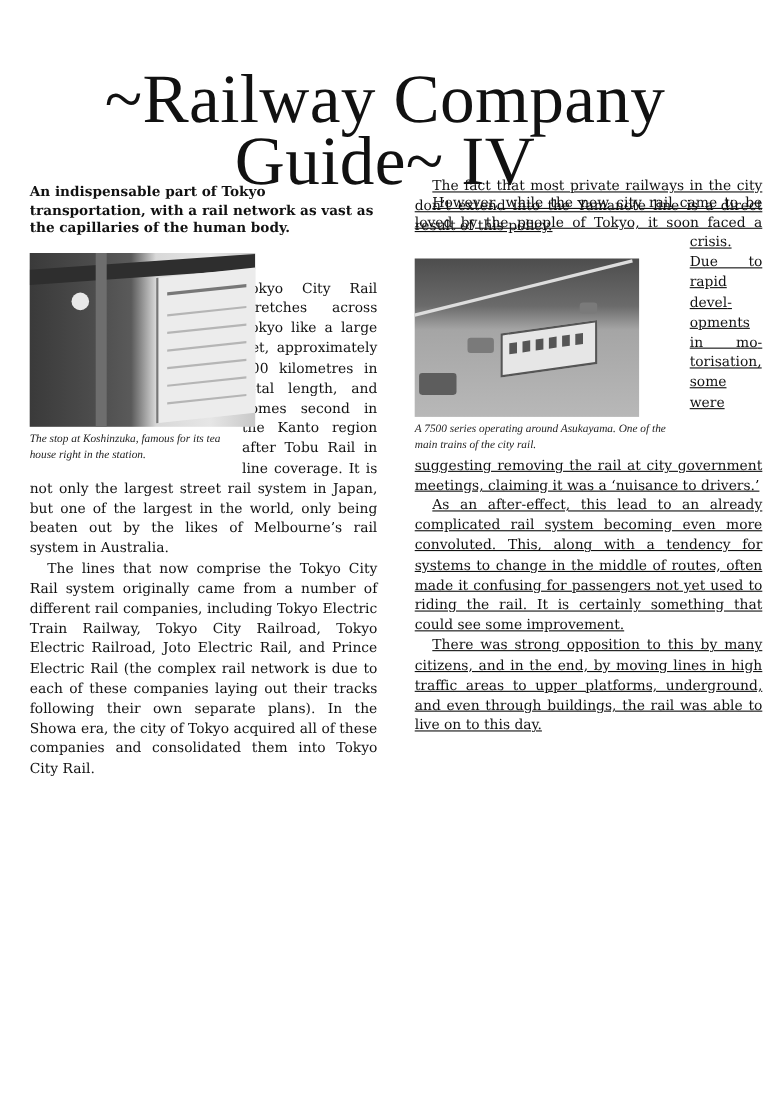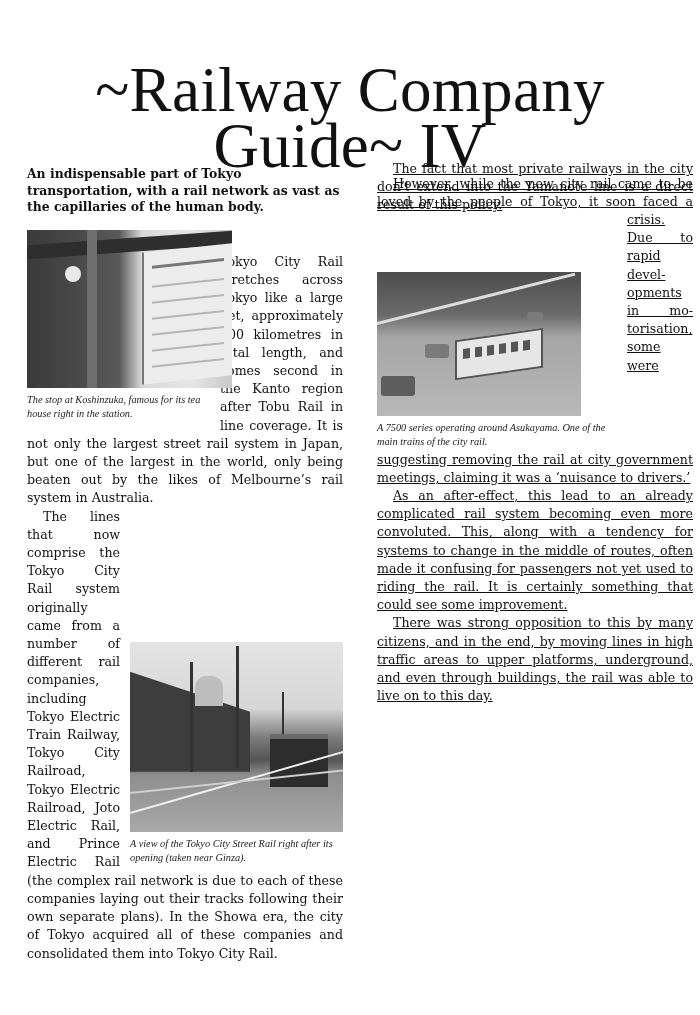--- a/index.html
+++ b/index.html
@@ -71,42 +71,29 @@
         <div class="line" style="top:82px;"></div>
         <div class="line" style="top:98px;"></div>
         <div class="line" style="top:114px;"></div>
       </div>
     </div>
     <div class="caption">The stop at Koshinzuka, famous for its tea house right in the station.</div>
   </div>
 
   <p class="noindent" style="text-indent:0;">Tokyo City Rail stretches across Tokyo like a large net, ap­proximately 200 kilometres in to­tal length, and comes second in the Kanto re­gion after Tobu Rail in line cov­erage. It is not only the largest street rail system in Japan, but one of the largest in the world, only being beaten out by the likes of Melbourne’s rail system in Australia.</p>
 
-  <div class="fig right-float" style="width:213px; margin-top:134px;">
-    <div class="photo photo2">
-      <div class="bldg"></div>
-      <div class="dome"></div>
-      <div class="pole" style="left:60px;top:20px;height:110px;"></div>
-      <div class="pole" style="left:106px;top:4px;height:122px;"></div>
-      <div class="pole" style="left:152px;top:50px;height:50px;width:2px;"></div>
-      <div class="tram"></div>
-      <div class="track" style="left:0;top:170px;width:230px;transform:rotate(-16deg);"></div>
-      <div class="track" style="left:0;top:150px;width:220px;transform:rotate(-6deg);background:#cfcfcf;"></div>
-    </div>
-    <div class="caption">A view of the Tokyo City Street Rail right after its opening (taken near Ginza).</div>
-  </div>
 
   <p>The lines that now comprise the Tokyo City Rail system originally came from a number of different rail companies, including Tokyo Electric Train Rail­way, Tokyo City Railroad, Tokyo Electric Railroad, Joto Electric Rail, and Prince Electric Rail (the com­plex rail network is due to each of these companies laying out their tracks following their own separate plans). In the Showa era, the city of Tokyo acquired all of these com­panies and consolidated them into To­kyo City Rail.</p>
 
 </div>
 
 <div class="col col-right">
   <p>The fact that most private railways in the city don’t extend into the Yamanote line is a direct re­sult of this policy.</p>
 
-  <div class="fig" style="width:240px; margin-top:57px;">
+  <div class="fig" style="width:240px; margin-top:20px;">
     <div class="photo photo3">
       <div class="road"></div>
       <div class="tram">
         <div class="win" style="left:6px;"></div>
         <div class="win" style="left:18px;"></div>
         <div class="win" style="left:30px;"></div>
         <div class="win" style="left:42px;"></div>
         <div class="win" style="left:54px;"></div>
         <div class="win" style="left:66px;"></div>
       </div>

